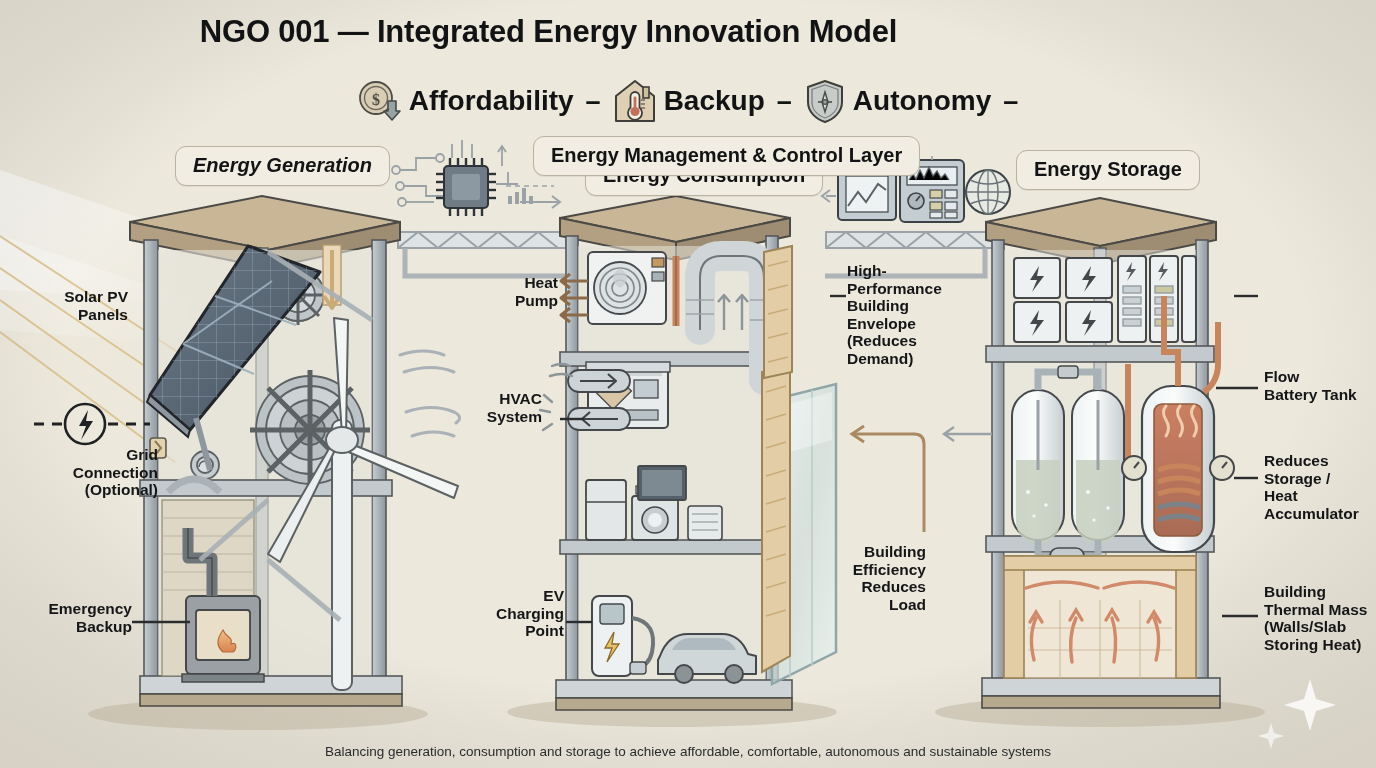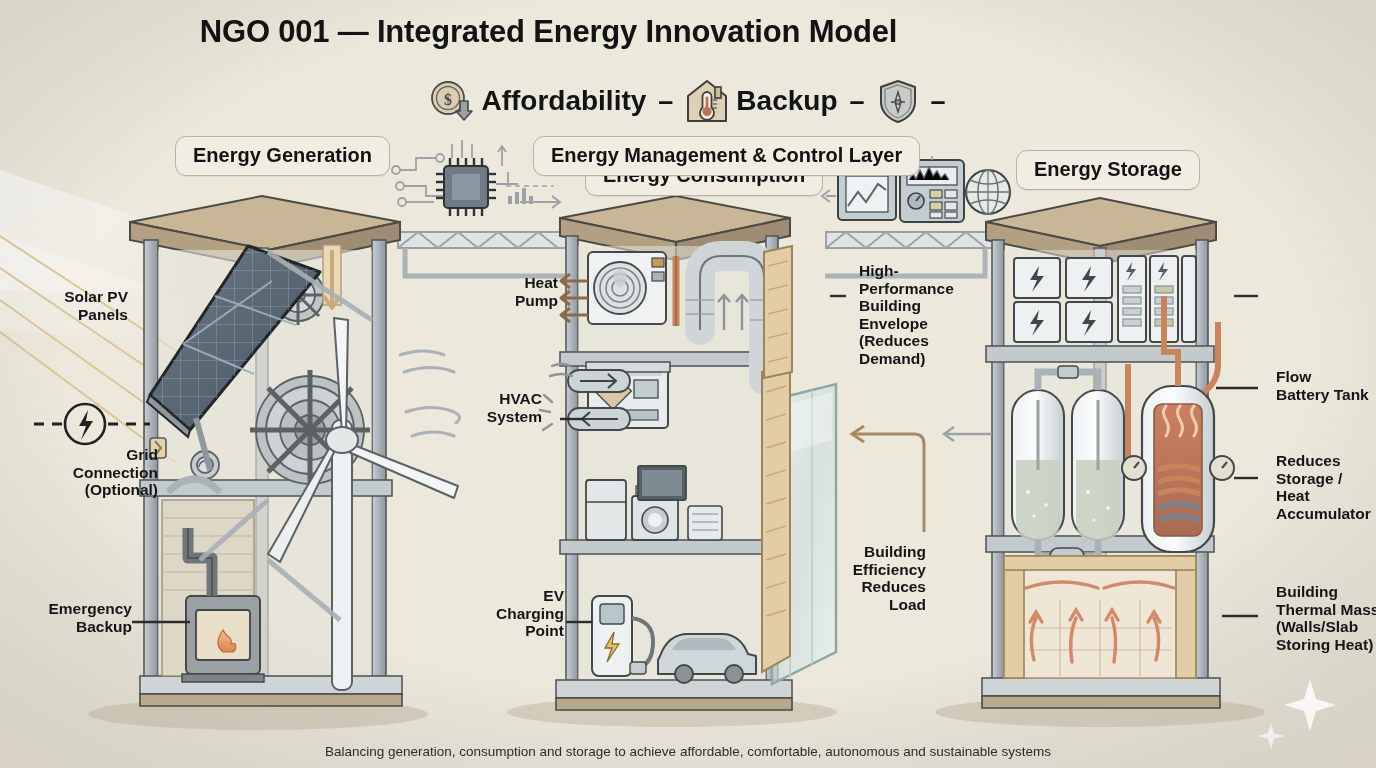--- a/index.html
+++ b/index.html
@@ -28,29 +28,29 @@
   #pillars .dash{font-size:27px;font-weight:bold;color:#121314;padding:0 2px;}
   .gicon{display:block;}
 
   
   .seclabel{
     background:#f1ede2;border:1.6px solid #b9b2a0;border-radius:11px;
     font-size:20px;font-weight:bold;color:#121314;
     padding:7px 17px 8px 17px;white-space:nowrap;
     box-shadow:0 1px 0 rgba(0,0,0,.06);
   }
-  #lbl-gen{left:175px;top:136px;}
+  #lbl-gen{left:175px;top:146px;font-style:italic;}
   #lbl-ctrl{left:521px;top:136px;text-align:center;margin-left:12px;}
   #lbl-cons{left:585px;top:156px;}
   #lbl-sto{left:1016px;top:150px;}
 
   
   .callout{font-size:15.5px;line-height:17.5px;font-weight:bold;color:#141517;}
   .ta-r{text-align:right;}
-  .ta-l{text-align:left;margin-left:12px;}
+  .ta-l{text-align:left;}
   .ta-c{text-align:right;}
 
   
   #footer{
     left:0;top:744px;width:1376px;text-align:center;
     font-size:13.5px;color:#2a2b2d;font-weight:500;
   }
   .sheen{position:absolute;pointer-events:none;}
 </style>
 </head>
@@ -130,20 +130,21 @@
     <span class="dash">–</span>
 
     <div class="pill-item">
       <svg class="gicon" width="42" height="46" viewBox="0 0 42 46">
         <path d="M21 3 L38 9 V24 C38 34 30 41 21 44 C12 41 4 34 4 24 V9 Z" fill="#c8ccc9" stroke="#3f3e3a" stroke-width="2" stroke-linejoin="round"></path>
         <path d="M21 7 L34 11.5 V24 C34 32 28 37.5 21 40 C14 37.5 8 32 8 24 V11.5 Z" fill="none" stroke="#7d817d" stroke-width="1.3"></path>
         <path d="M14 24 h14" stroke="#4a4d4a" stroke-width="1.6"></path>
         <path d="M21 14 l3 10 l-3 10 l-3 -10 z" fill="#e6e6e0" stroke="#4a4d4a" stroke-width="1.5"></path>
         <circle cx="21" cy="24" r="2.3" fill="#9aa09a" stroke="#4a4d4a" stroke-width="1.2"></circle>
       </svg>
+      <span>Autonomy</span>
     </div>
     <span class="dash">–</span>
 
   </div>
 
   <svg class="abs" style="left:0;top:0" width="1376" height="768">
     <defs>
       <linearGradient id="steelV" x1="0" y1="0" x2="1" y2="0">
         <stop offset="0" stop-color="#c9cfd3"></stop>
           <stop offset="0.5" stop-color="#aab2b8"></stop>

